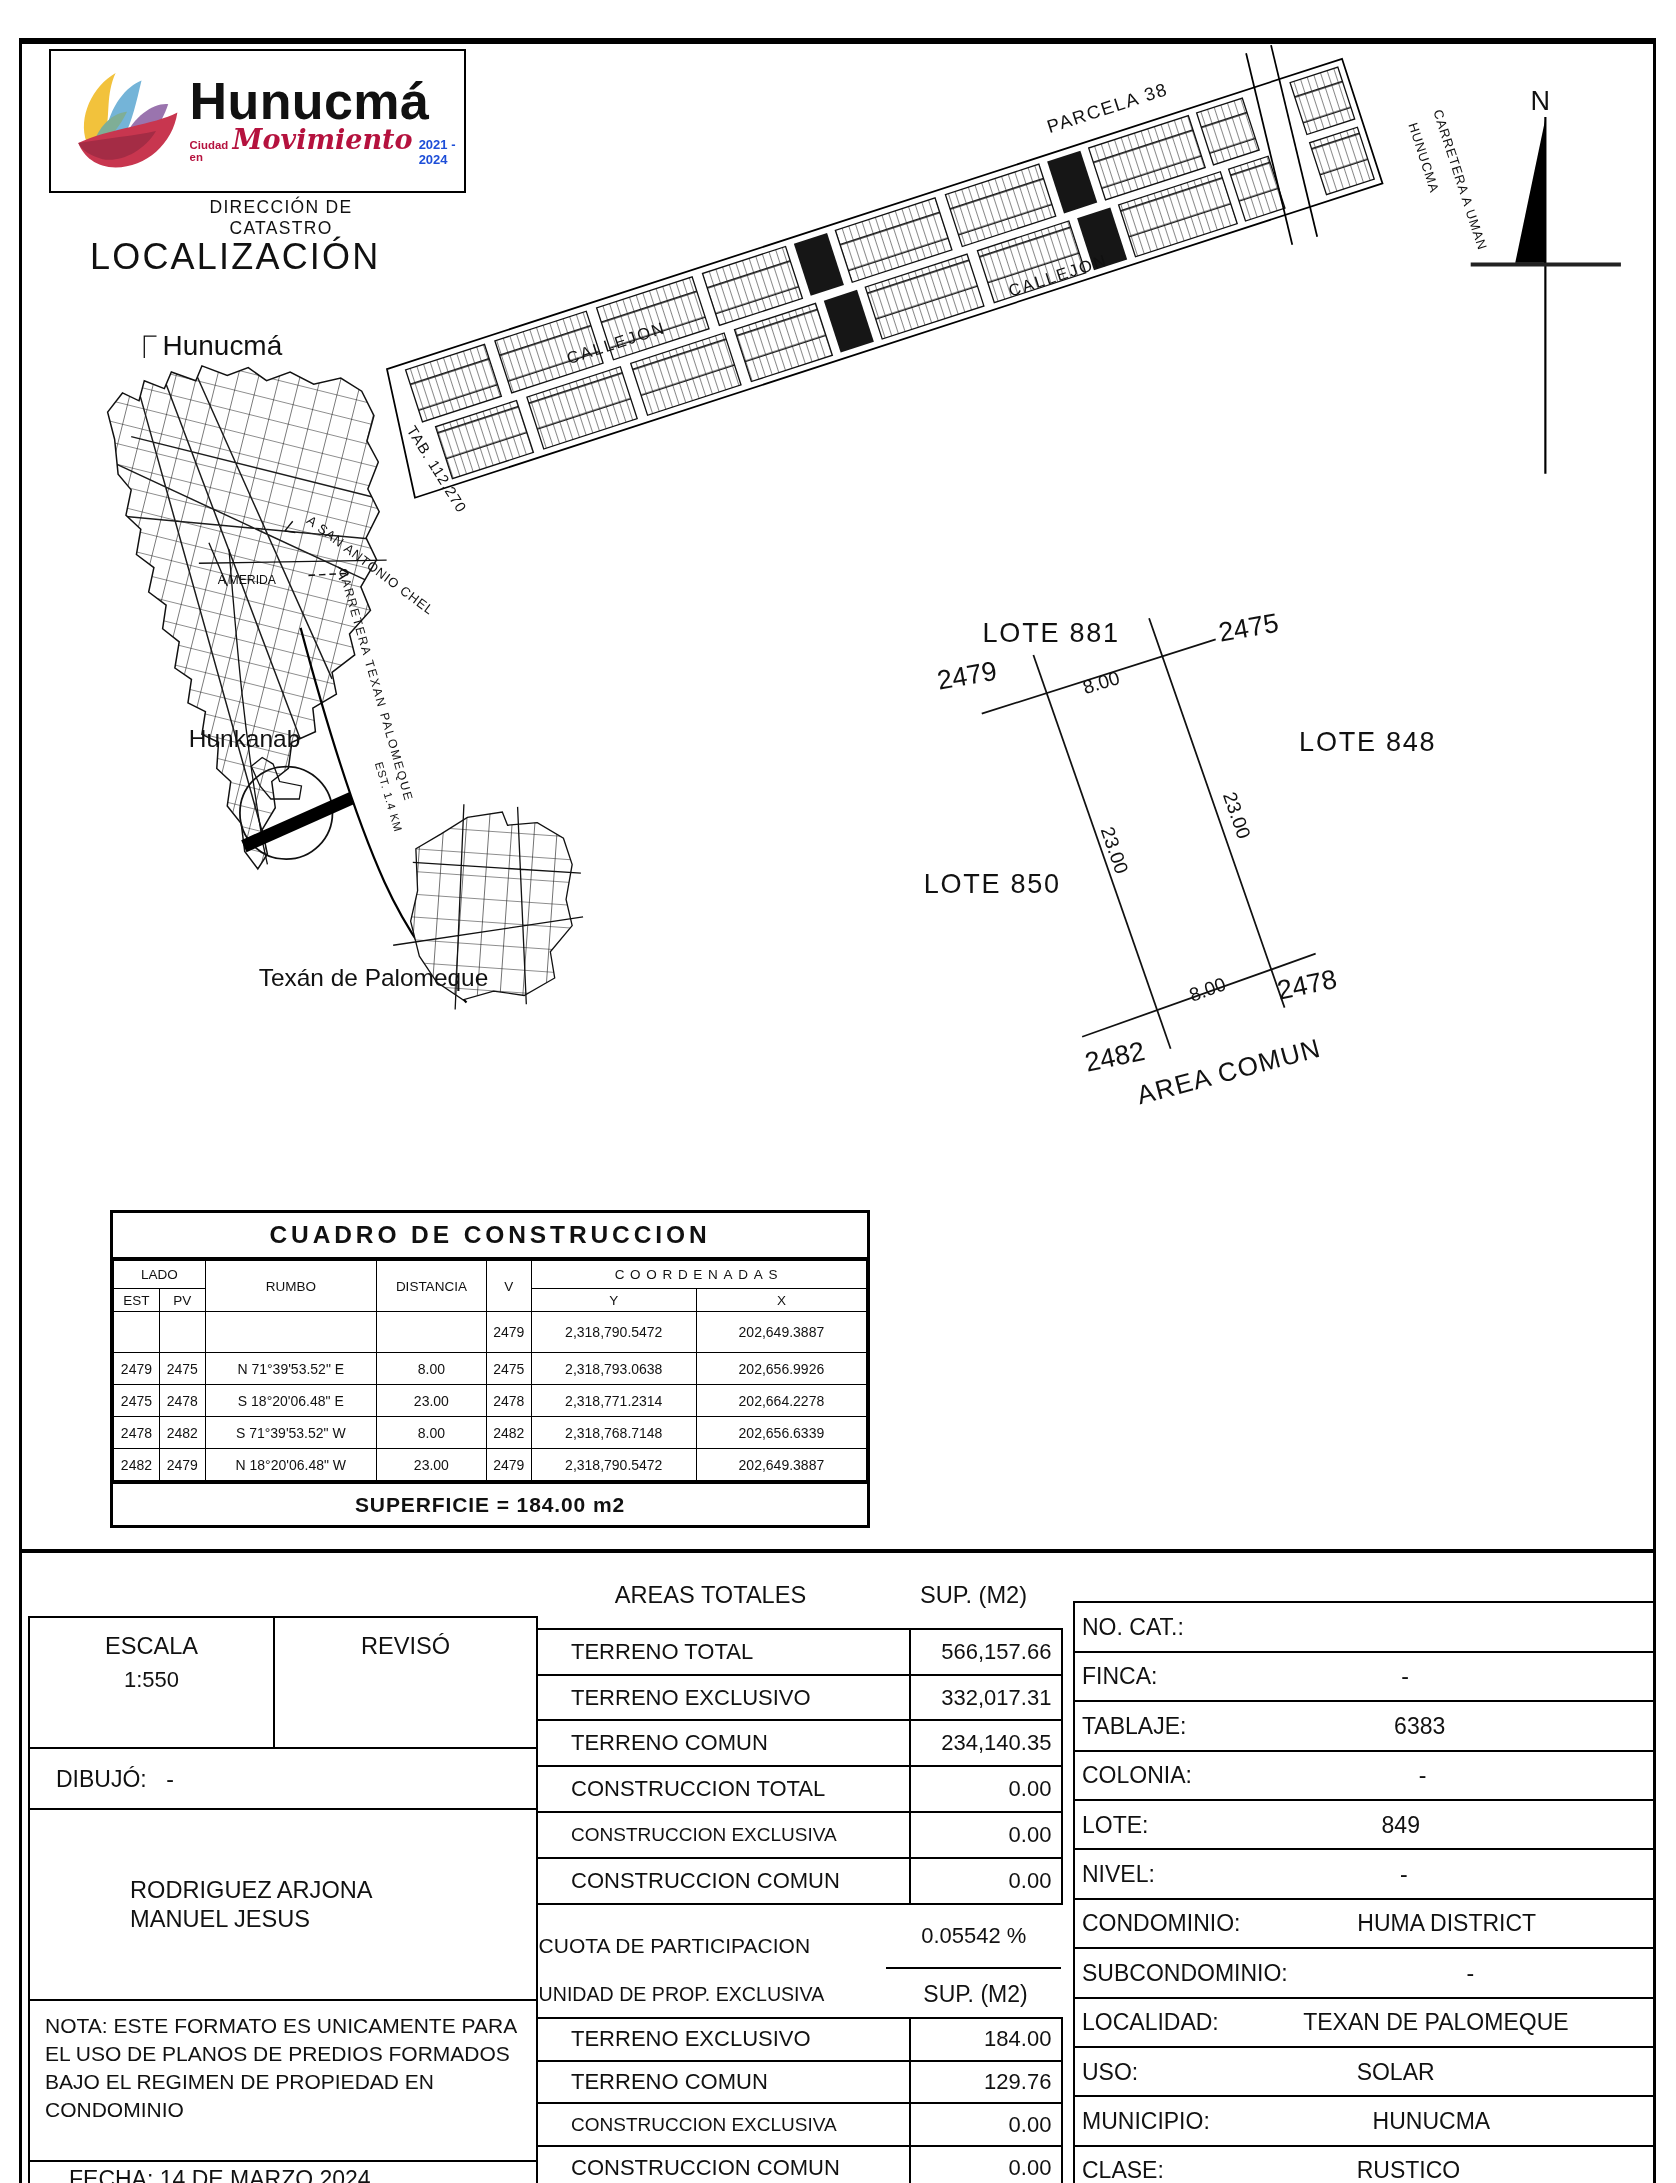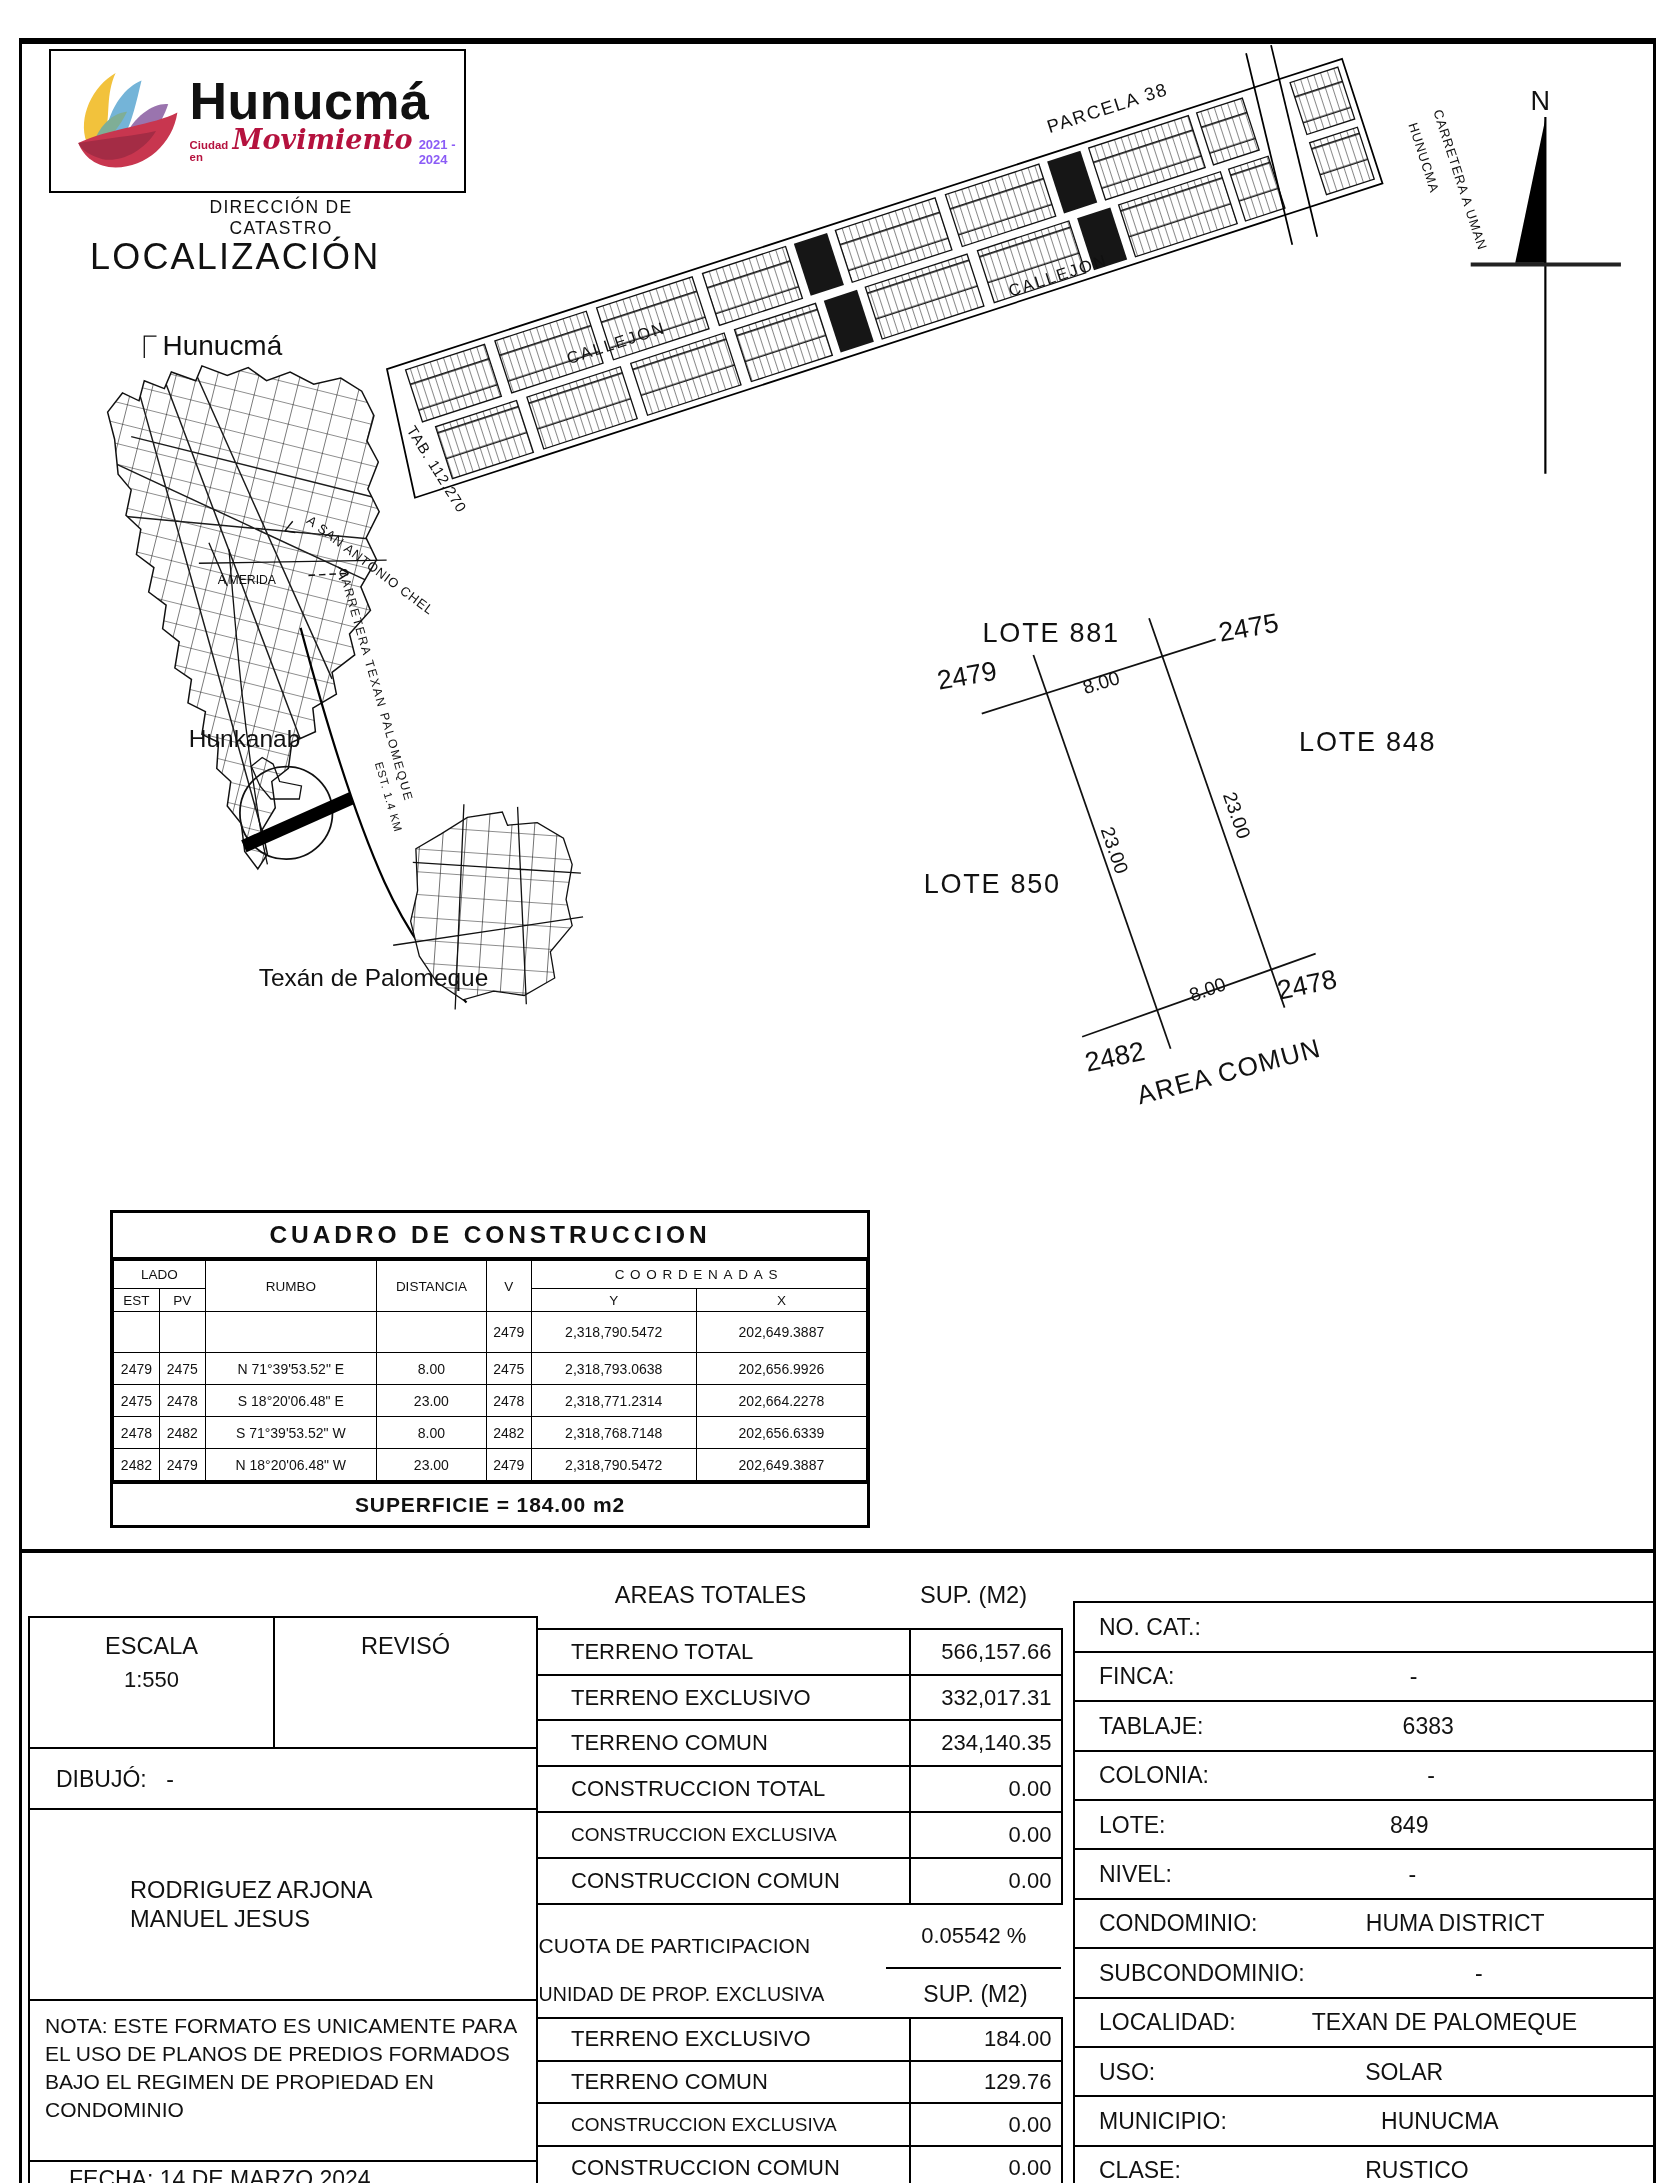--- a/index.html
+++ b/index.html
@@ -11,21 +11,21 @@
   
   .logo-box{position:absolute;left:49px;top:49px;width:417px;height:144px;
             border:2.6px solid #000;box-sizing:border-box;background:#fff;display:flex;align-items:center;}
   .logo-mark{width:122px;height:118px;margin-left:12.2px;flex:0 0 auto;}
   .logo-text{margin-left:4.4px;}
   .logo-title{font-size:52px;font-weight:bold;letter-spacing:0.4px;line-height:1;}
   .logo-sub{display:flex;align-items:baseline;margin-top:0.9px;}
   .logo-sub-prefix{font-size:11.4px;color:#b5123e;font-weight:bold;}
   .logo-sub-script{font-family:"DejaVu Serif", serif;font-style:italic;font-weight:bold;
                    font-size:27px;color:#b5123e;margin:0 6.1px 0 4.4px;line-height:.9;}
-  .logo-sub-years{font-size:13px;color:#8b5cf6;font-weight:bold;}
+  .logo-sub-years{font-size:13px;color:#1d4ed8;font-weight:bold;}
   .dept{position:absolute;left:183px;top:197px;width:196px;text-align:center;
         font-size:17.5px;letter-spacing:1.3px;line-height:1.2;}
   .sect-title{position:absolute;left:90px;top:236px;font-size:36px;letter-spacing:2.2px;}
   
   svg text{fill:#111;}
   .svgtxt{font-family:"Liberation Sans", sans-serif;}
   
   .cuadro{position:absolute;left:110px;top:1210px;width:760px;box-sizing:border-box;
           border:3.5px solid #000;background:#fff;}
   .cuadro-title{height:44px;line-height:44px;text-align:center;font-size:24.5px;font-weight:bold;
@@ -59,21 +59,21 @@
   .mrow .ml.sm{font-size:19px;}
   .cuota{position:absolute;left:536px;top:1920px;width:527px;height:52px;display:flex;align-items:center;}
   .cuota .cl{font-size:21px;padding-left:2.6px;}
   .cuota .cv{margin-left:auto;width:175px;text-align:center;font-size:22px;
              border-bottom:2.2px solid #000;padding-bottom:18px;margin-right:1.7px;}
   .unidad{position:absolute;left:536px;top:1970px;width:527px;height:49px;display:flex;align-items:center;}
   .unidad .ul{font-size:19.6px;padding-left:2.6px;}
   .unidad .us{margin-left:auto;width:175px;text-align:center;font-size:23px;}
   .rrow{position:relative;height:52px;border:2.6px solid #000;box-sizing:border-box;margin-top:-2.6px;
         display:flex;align-items:center;background:#fff;}
-  .rrow .rl{padding-left:24px;font-size:23px;white-space:nowrap;}
+  .rrow .rl{padding-left:7px;font-size:23px;white-space:nowrap;}
   .rrow .rv{flex:1;text-align:center;font-size:23px;}
   .nota-text{font-size:21px;line-height:1.33;padding:11.4px 15px;}
 </style>
 </head>
 <body>
 
 <div class="page">
 
   <div class="frame"></div>
 

